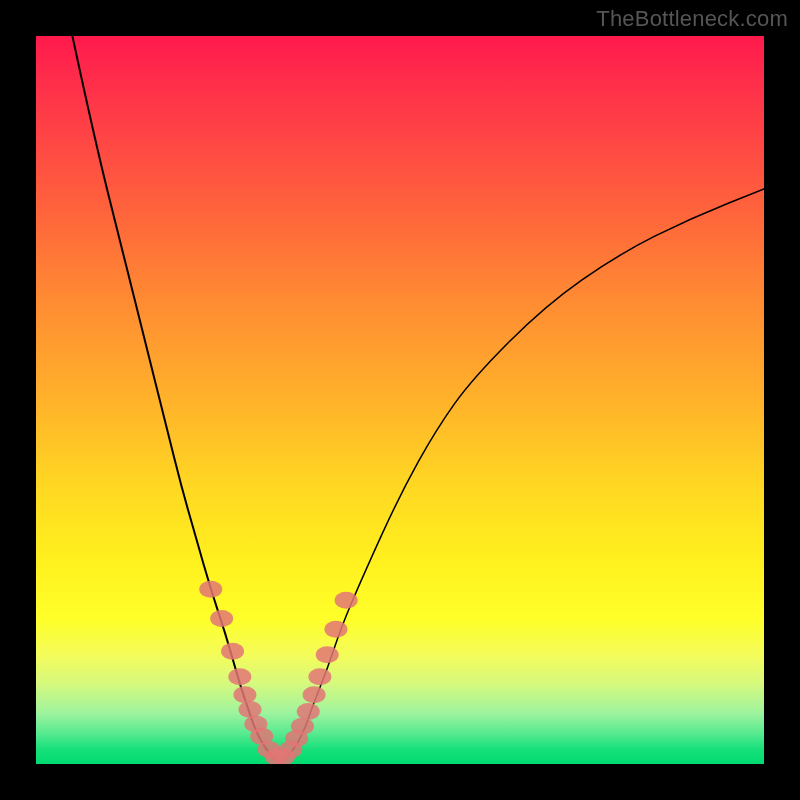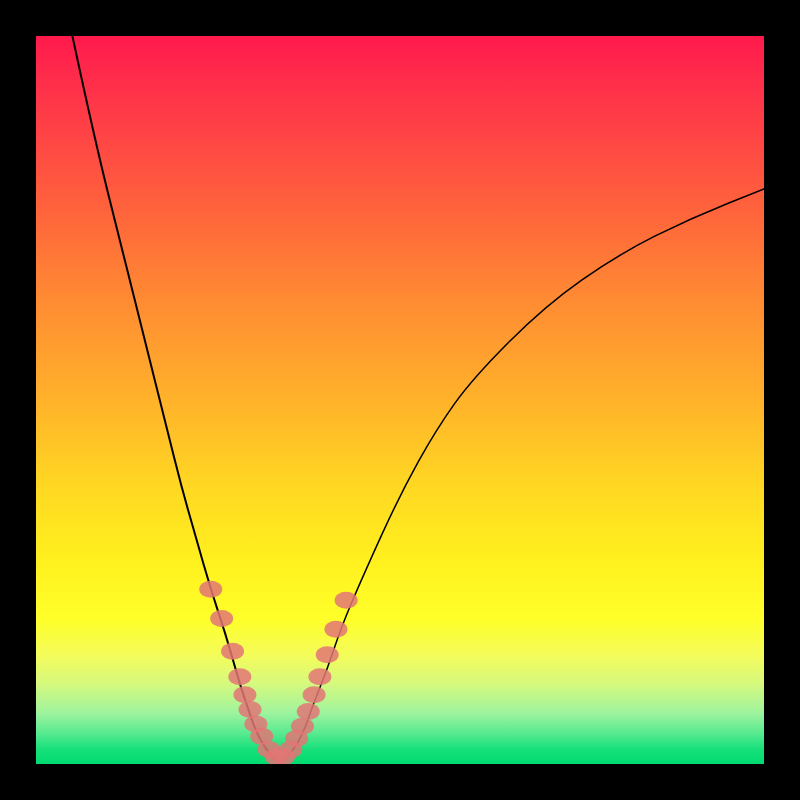--- a/index.html
+++ b/index.html
@@ -72,20 +72,21 @@
   }
   .bead {
     fill: #e27676;
     fill-opacity: 0.85;
   }
 </style>
 </head>
 <body>
 
 <div class="canvas">
+  <div class="watermark">TheBottleneck.com</div>
   <div class="plot-area">
     <svg class="overlay" viewBox="0 0 728 728" preserveAspectRatio="none">
       <path id="curve-left" class="curve" d="M 36.4 0 Q 58.24 101.91999999999996 72.8 160.16 Q 87.36 218.40000000000003 98.28 262.08000000000004 Q 109.2 305.76000000000005 120.12 349.44000000000005 Q 131.04 393.12 138.32 422.24 Q 145.6 451.36 152.88 476.84000000000003 Q 160.16 502.32 167.44 527.8 Q 174.72 553.28 182 575.12 Q 189.28 596.96 196.56 622.44 Q 203.84000000000003 647.92 207.48000000000002 658.8399999999999 Q 211.11999999999998 669.76 214.76 680.6800000000001 Q 218.4 691.6 222.04000000000002 698.88 Q 225.68 706.16 229.32 711.62 Q 232.96 717.08 236.60000000000002 720.72 T 240.24 724.36"></path>
       <path id="curve-right" class="curve-right" d="M 247.52 724.36 Q 254.79999999999998 717.08 258.44 711.62 Q 262.08 706.16 265.72 698.88 Q 269.36 691.6 273 680.6800000000001 Q 276.64 669.76 283.91999999999996 651.56 Q 291.2 633.36 298.48 611.52 Q 305.76 589.6800000000001 316.68 564.2 Q 327.6 538.72 345.8 498.68 Q 364 458.64 382.20000000000005 425.88 Q 400.40000000000003 393.12 418.6 367.64 Q 436.8 342.15999999999997 473.2 305.76 Q 509.59999999999997 269.36 546 243.88000000000002 Q 582.4 218.40000000000003 618.8 200.20000000000002 Q 655.2 182 691.6 167.44 T 728 152.88"></path>
       <g id="beads">
           <ellipse cx="174.72" cy="553.28" rx="11.5" ry="8.5" class="bead"></ellipse>
           <ellipse cx="185.64000000000001" cy="582.4" rx="11.5" ry="8.5" class="bead"></ellipse>
           <ellipse cx="196.56" cy="615.16" rx="11.5" ry="8.5" class="bead"></ellipse>
           <ellipse cx="203.84000000000003" cy="640.64" rx="11.5" ry="8.5" class="bead"></ellipse>
           <ellipse cx="208.93599999999998" cy="658.84" rx="11.5" ry="8.5" class="bead"></ellipse>

